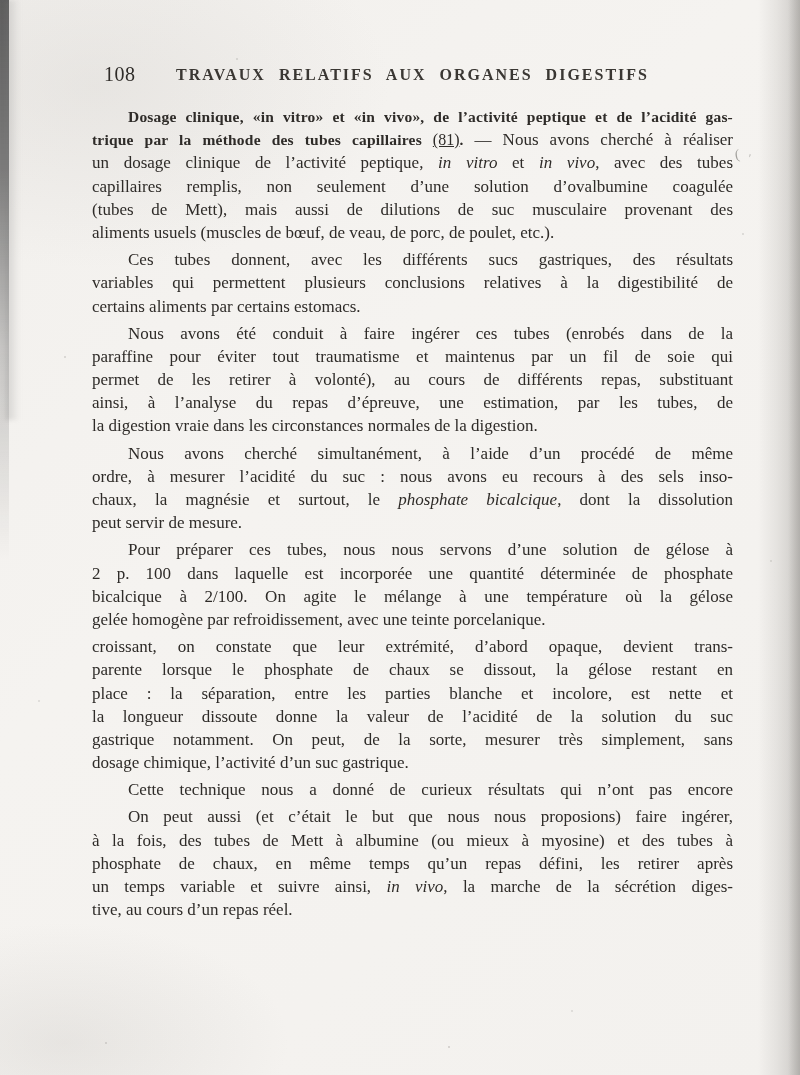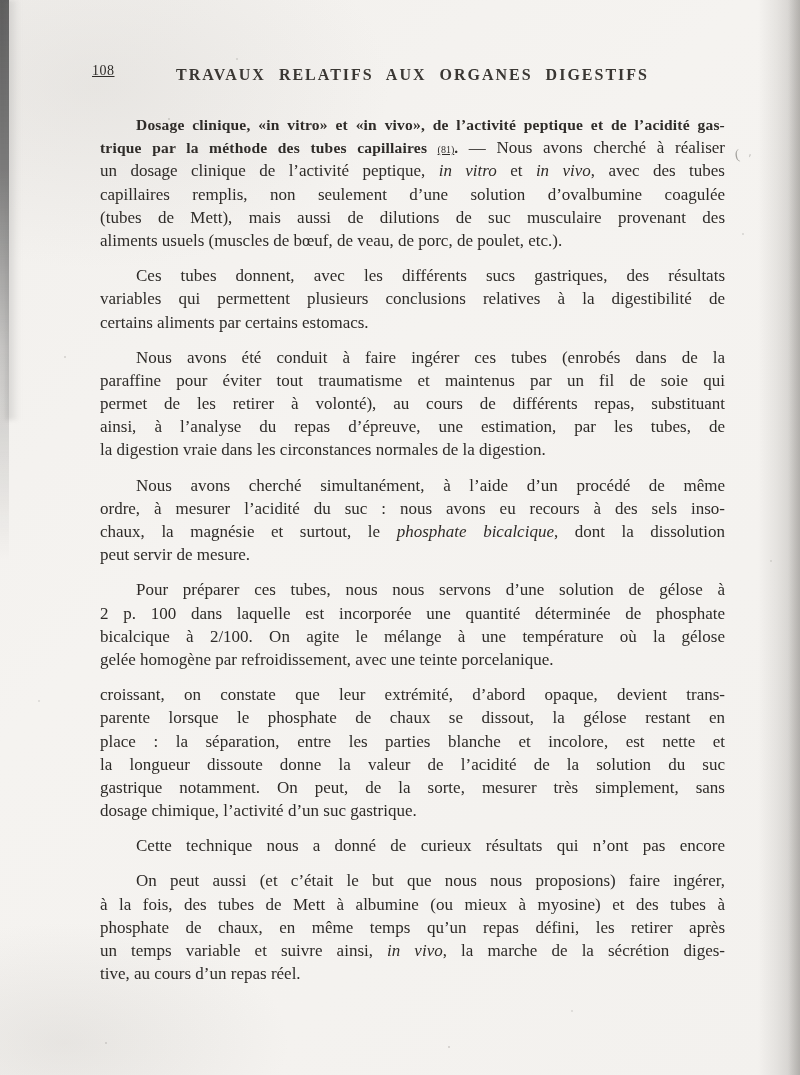--- a/index.html
+++ b/index.html
@@ -33,45 +33,45 @@
   .edge-right{
     position:absolute;right:0;top:0;width:42px;height:100%;
     background:linear-gradient(to right, rgba(160,157,153,0) 0%, rgba(160,157,153,0.18) 45%, rgba(148,145,141,0.42) 100%);
   }
   .edge-right-deep{
     position:absolute;right:0;top:0;width:12px;height:100%;
     background:linear-gradient(to right, rgba(140,137,133,0), rgba(130,127,123,0.35));
   }
   .header-row{position:absolute;top:63px;left:88px;width:649px;height:22px;}
   .page-number{
-    position:absolute;left:4px;top:0;
-    font-size:14px;color:#2f2c29;letter-spacing:0.5px;text-decoration:underline;
+    position:absolute;left:16px;top:0;
+    font-size:20px;color:#2f2c29;letter-spacing:0.5px;
   }
   .running-header{
     position:absolute;left:0;right:0;top:3px;text-align:center;
     font-size:16px;color:#3a3733;letter-spacing:2px;word-spacing:7px;
     font-weight:bold;
   }
   .body-text{
     position:absolute;left:88px;top:101px;width:649px;
     color:var(--ink,#2e2b28);
     font-size:17px;line-height:23.2px;
   }
-  .paragraph{margin:12px;}
+  .paragraph{margin:4px;}
   .line{
     text-align:justify;
     text-align-last:justify;
     height:23.2px;overflow:visible;white-space:normal;
   }
   .line.first{text-indent:36px;}
   .line.last{text-align-last:left;}
   .run-n{font-weight:normal;}
   .run-i{font-style:italic;}
   .run-b{font-weight:bold;font-size:15.5px;letter-spacing:0.2px;}
-  .run-ref{font-weight:normal;font-size:10px;text-decoration:underline;}
+  .run-ref{font-weight:normal;font-size:16px;text-decoration:underline;}
   
   .scan-mark{
     position:absolute;left:735px;top:147px;
     color:rgba(95,92,88,0.55);font-size:14px;transform:rotate(-8deg);
   }
   .scan-mark2{
     position:absolute;left:748px;top:151px;
     color:rgba(105,102,98,0.45);font-size:12px;transform:rotate(14deg);
   }
   

